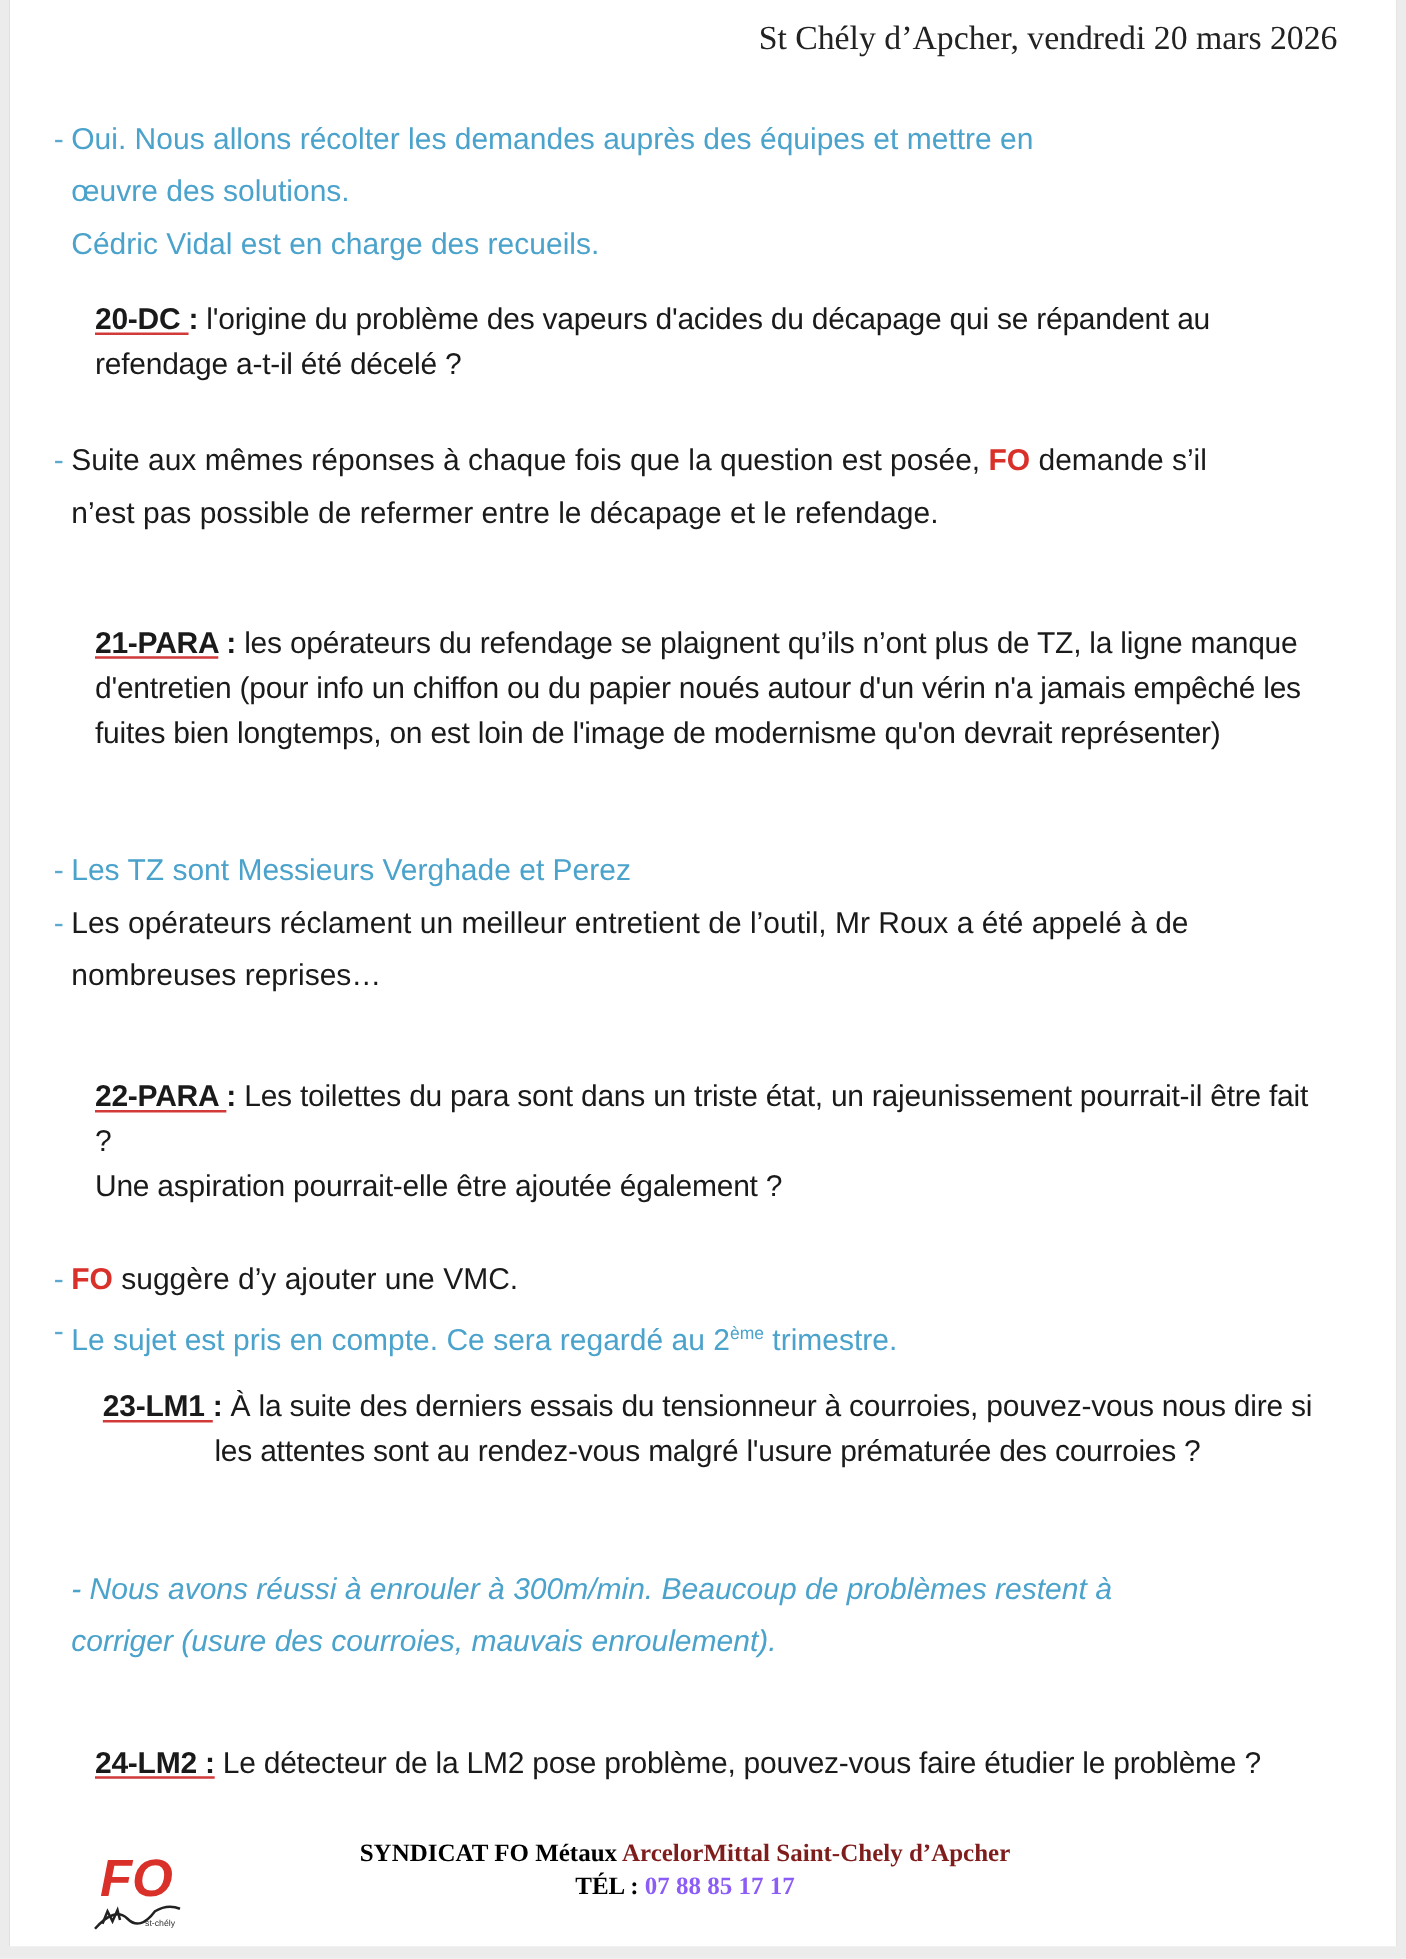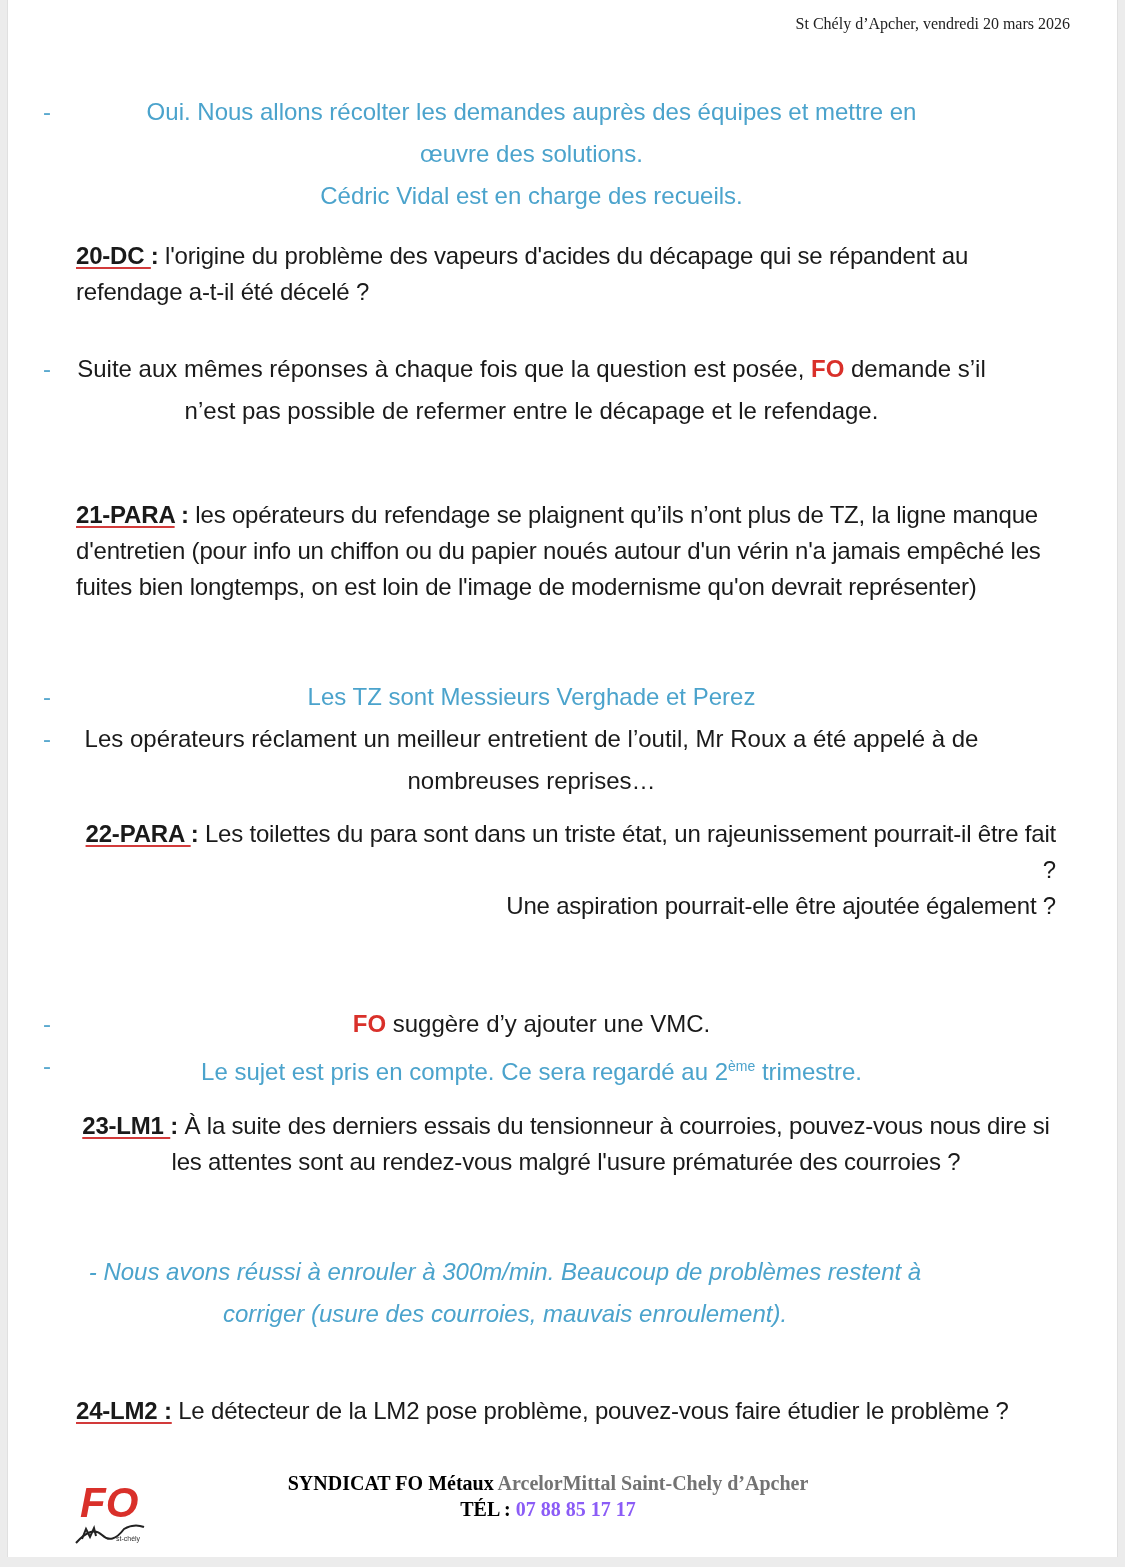--- a/index.html
+++ b/index.html
@@ -9,40 +9,40 @@
     font-family: "Liberation Sans", "DejaVu Sans", sans-serif;
   }
   .page {
     position: absolute; left: 7px; top: 0; width: 1109px; height: 1557px;
     background: #ffffff;
     border-left: 1px solid #e0e0e0; border-right: 1px solid #e0e0e0;
   }
   .date {
     position: absolute; right: 47px; top: 15px;
     font-family: "Liberation Serif", "DejaVu Serif", serif;
-    font-size: 16px; color: #222;
+    font-size: 27px; color: #222;
   }
   .block { position: absolute; left: 68px; width: 980px; font-size: 24px; line-height: 36px; color: #1a1a1a; letter-spacing: -0.2px; }
   .q-code { font-weight: bold; text-decoration: underline; text-decoration-color: #d23a3a; text-underline-offset: 3px; }
   .bullet { position: absolute; left: 0; width: 980px; font-size: 24px; line-height: 42px; }
   .bullet .dash { position: absolute; left: 35px; color: #5aa9cf; }
-  .bullet .txt { display: block; margin-left: 67px; text-align: center; }
+  .bullet .txt { display: block; margin-left: 49px; }
   .blue { color: #4ba3cc; }
   .black { color: #1a1a1a; }
   .fo { color: #d9302a; font-weight: bold; }
   sup { font-size: 14px; }
   .footer { position: absolute; left: 0; top: 1470px; width: 1109px; height: 85px; }
   .logo { position: absolute; left: 64px; top: 3px; width: 80px; height: 78px; }
   .footer-text {
     position: absolute; left: 200px; top: 0; width: 680px; text-align: center;
     font-family: "Liberation Serif", "DejaVu Serif", serif; font-weight: bold;
     font-size: 20px; line-height: 26px;
   }
   .red { color: #000000; }
-  .grey { color: #737373; }
+  .grey { color: #7f1d1d; }
   .dark { color: #8b5cf6; }
   .link { color: #2a5fb0; text-decoration: underline; }
 </style>
 </head>
 <body>
 
 <div class="page">
 
   <div class="date">St Chély d’Apcher, vendredi 20 mars 2026</div>
 
@@ -68,21 +68,21 @@
   </div>
   <div class="bullet blue" style="top:676px;">
     <span class="dash">-</span>
     <span class="txt">Les TZ sont Messieurs Verghade et Perez</span>
   </div>
   <div class="bullet black" style="top:718px;">
     <span class="dash">-</span>
     <span class="txt">Les opérateurs réclament un meilleur entretient de l’outil, Mr Roux a été appelé à de nombreuses reprises…</span>
   </div>
 
-  <div class="block" style="top:816px;text-align:right;">
+  <div class="block" style="top:860px;">
     <span class="q-code">22-PARA </span><b>:</b><span> Les toilettes du para sont dans un triste état, un rajeunissement pourrait-il être fait ?</span><br>
     <span>Une aspiration pourrait-elle être ajoutée également ?</span>
   </div>
   <div class="bullet black" style="top:1003px;">
     <span class="dash">-</span>
     <span class="txt"><span class="fo">FO</span><span> suggère d’y ajouter une VMC.</span></span>
   </div>
   <div class="bullet blue" style="top:1045px;">
     <span class="dash">-</span>
     <span class="txt"><span>Le sujet est pris en compte. Ce sera regardé au 2</span><sup>ème</sup><span> trimestre.</span></span>

